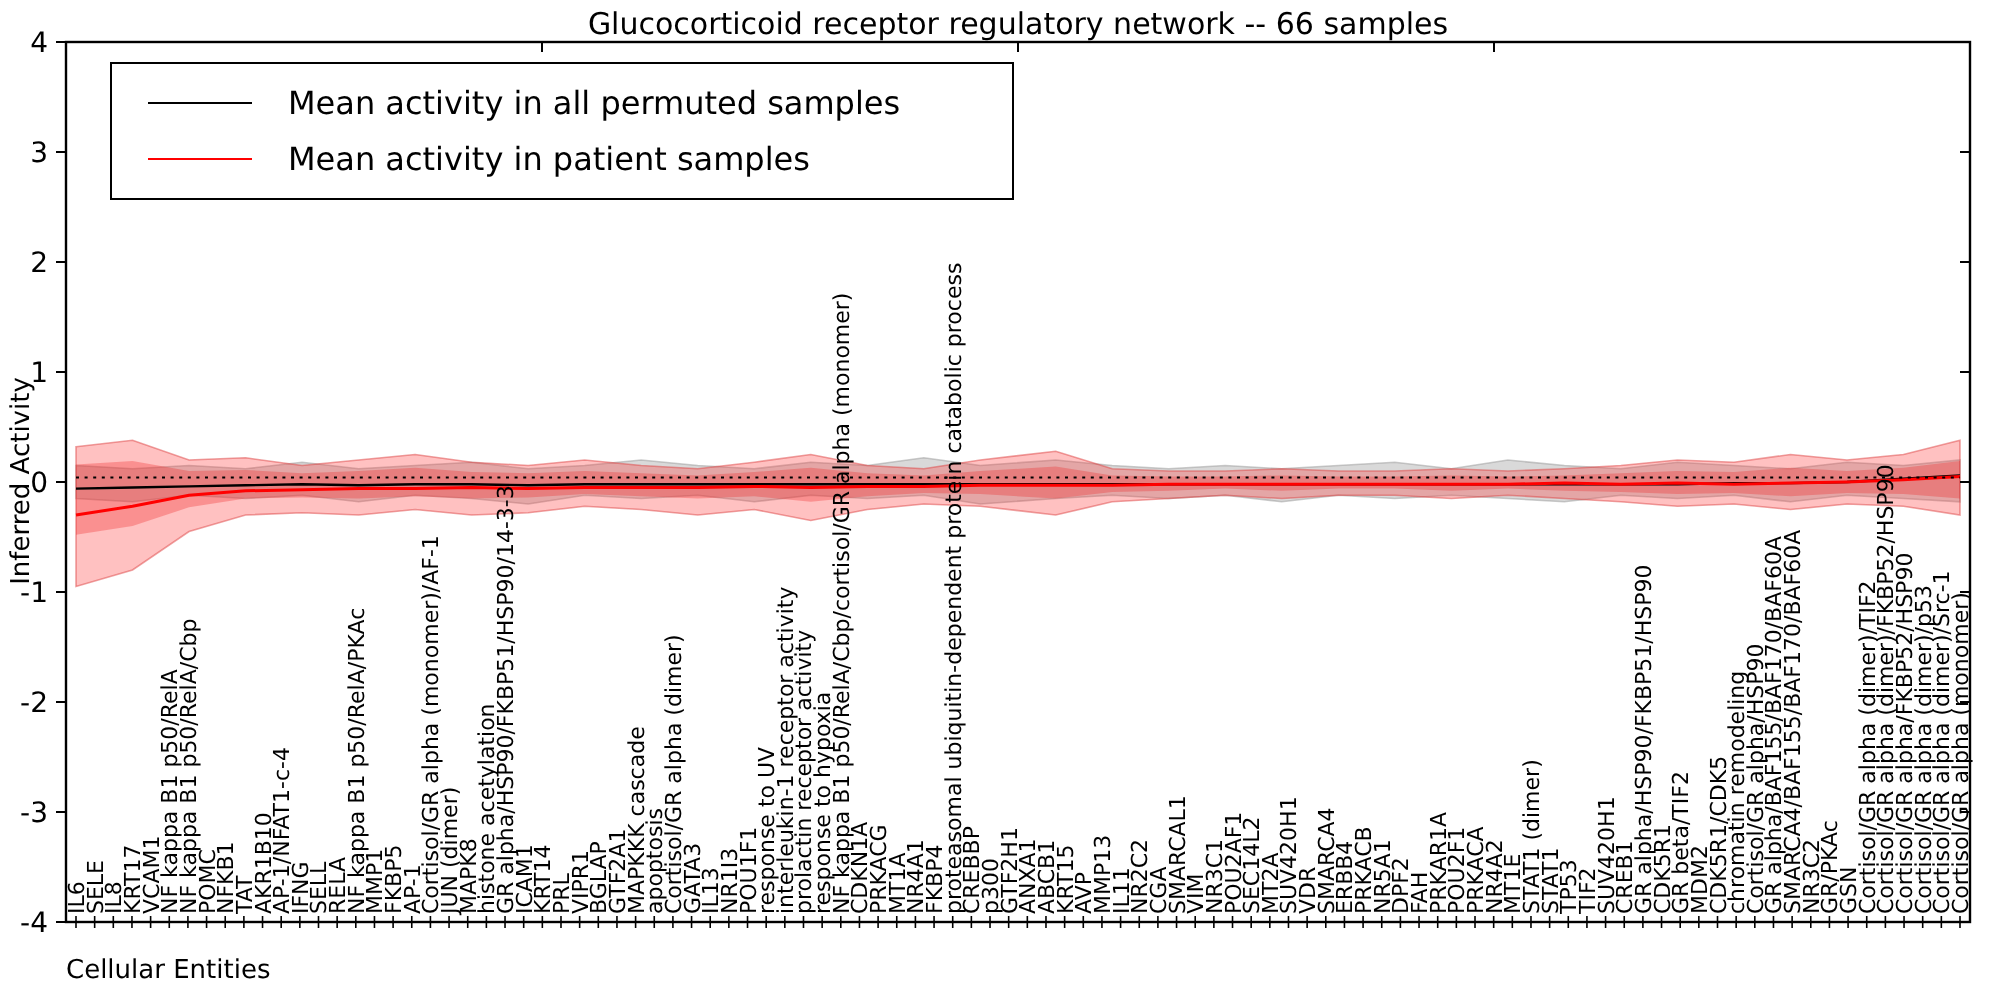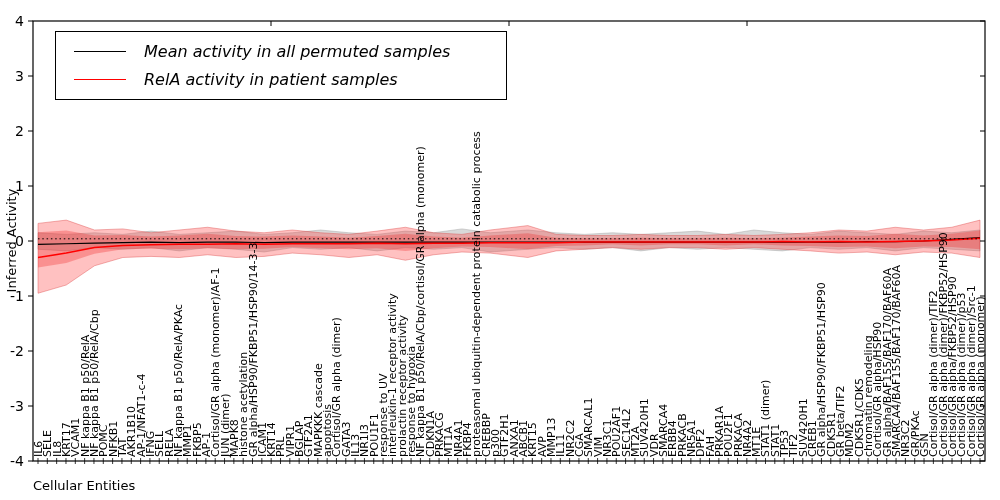--- a/index.html
+++ b/index.html
@@ -19,30 +19,30 @@
   #x-axis-label{
     position:absolute;left:33px;top:478px;width:952px;
     font-size:13px;
   }
   #plot-svg{position:absolute;left:0;top:0;}
   #legend{
     position:absolute;left:55px;top:31px;width:452px;height:69px;
     background:#ffffff;border:1px solid #000;box-sizing:border-box;
     display:flex;flex-direction:column;justify-content:space-around;
     padding:6px 0;
-    font-style:italic;
   }
   .legend-row{display:flex;align-items:center;height:24px;}
   .legend-line{width:52px;height:0;border-top:1.6px solid #000;margin:0 18px 0 18px;flex:0 0 auto;}
   .legend-text{font-size:16px;white-space:nowrap;}
 </style>
 </head>
 <body>
 
 <div id="figure">
+  <div id="chart-title">Glucocorticoid receptor regulatory network -- 66 samples</div>
   <div id="y-axis-label">Inferred Activity</div>
   <svg id="plot-svg" width="1000" height="500">
       <polygon points="38,232.75 66.25999999999999,234.4 94.52,232.75 122.78,234.4 151.04,231.1 179.29999999999998,234.4 207.56,232.75 235.82,231.1 264.08,234.4 292.34000000000003,232.75 320.59999999999997,230 348.86,232.75 377.12,234.4 405.38,231.1 433.64,232.75 461.90000000000003,228.89999999999998 490.15999999999997,232.75 527.84,230 556.1,232.75 584.36,234.4 612.62,232.75 640.88,234.4 669.14,232.75 697.4,231.1 725.66,234.4 753.92,230 782.1800000000001,232.75 810.4399999999999,234.4 838.6999999999999,231.1 866.96,232.75 895.22,234.4 923.4799999999999,231.1 951.74,232.75 980,230 980,250.89999999999998 951.74,249.25000000000003 923.4799999999999,247.6 895.22,250.89999999999998 866.96,247.6 838.6999999999999,249.25000000000003 810.4399999999999,247.6 782.1800000000001,250.89999999999998 753.92,249.25000000000003 725.66,247.6 697.4,249.25000000000003 669.14,247.6 640.88,250.89999999999998 612.62,247.6 584.36,249.25000000000003 556.1,247.6 527.84,249.25000000000003 490.15999999999997,252 461.90000000000003,247.6 433.64,249.25000000000003 405.38,247.6 377.12,250.89999999999998 348.86,247.6 320.59999999999997,249.25000000000003 292.34000000000003,247.6 264.08,252 235.82,249.25000000000003 207.56,247.6 179.29999999999998,250.89999999999998 151.04,247.6 122.78,249.25000000000003 94.52,247.6 66.25999999999999,250.89999999999998 38,249.25000000000003" fill="#aaaaaa" fill-opacity="0.45" stroke="#999999" stroke-width="0.8" stroke-opacity="0.5"></polygon>
       <polygon points="38,223.4 66.25999999999999,220.1 94.52,230 122.78,228.89999999999998 151.04,232.75 179.29999999999998,230 207.56,227.25 235.82,231.1 264.08,232.75 292.34000000000003,230 320.59999999999997,232.75 348.86,234.4 377.12,231.1 405.38,227.25 433.64,232.75 461.90000000000003,234.4 490.15999999999997,230 527.84,225.6 556.1,234.4 584.36,235.5 612.62,235.5 640.88,234.4 669.14,235.5 697.4,235.5 725.66,234.4 753.92,235.5 782.1800000000001,234.4 810.4399999999999,232.75 838.6999999999999,230 866.96,231.1 895.22,227.25 923.4799999999999,230 951.74,227.25 980,220.1 980,257.5 951.74,253.1 923.4799999999999,252 895.22,254.75 866.96,252 838.6999999999999,253.1 810.4399999999999,250.89999999999998 782.1800000000001,249.25000000000003 753.92,247.6 725.66,249.25000000000003 697.4,247.6 669.14,247.6 640.88,249.25000000000003 612.62,247.6 584.36,249.25000000000003 556.1,250.89999999999998 527.84,257.5 490.15999999999997,253.1 461.90000000000003,252 433.64,254.75 405.38,260.25 377.12,254.75 348.86,257.5 320.59999999999997,254.75 292.34000000000003,253.1 264.08,256.4 235.82,257.5 207.56,254.75 179.29999999999998,257.5 151.04,256.4 122.78,257.5 94.52,265.75 66.25999999999999,285 38,293.25" fill="#ff3333" fill-opacity="0.3" stroke="#dd4444" stroke-width="0.8" stroke-opacity="0.5"></polygon>
       <polygon points="38,232.2 66.25999999999999,230.55 94.52,235.5 122.78,234.95000000000002 151.04,236.6 179.29999999999998,235.5 207.56,233.85 235.82,236.05 264.08,236.6 292.34000000000003,235.5 320.59999999999997,236.6 348.86,237.7 377.12,236.05 405.38,233.85 433.64,236.6 461.90000000000003,237.7 490.15999999999997,235.5 527.84,233.29999999999998 556.1,237.7 584.36,238.25 612.62,238.25 640.88,237.7 669.14,238.25 697.4,238.25 725.66,237.7 753.92,238.25 782.1800000000001,237.7 810.4399999999999,236.6 838.6999999999999,235.5 866.96,236.05 895.22,233.85 923.4799999999999,235.5 951.74,233.85 980,230.55 980,249.25000000000003 951.74,247.05 923.4799999999999,246.49999999999997 895.22,248.15 866.96,246.49999999999997 838.6999999999999,247.05 810.4399999999999,245.95 782.1800000000001,245.4 753.92,244.29999999999998 725.66,245.4 697.4,244.29999999999998 669.14,244.29999999999998 640.88,245.4 612.62,244.29999999999998 584.36,245.4 556.1,245.95 527.84,249.25000000000003 490.15999999999997,247.05 461.90000000000003,246.49999999999997 433.64,248.15 405.38,250.89999999999998 377.12,248.15 348.86,249.25000000000003 320.59999999999997,248.15 292.34000000000003,247.05 264.08,248.7 235.82,249.25000000000003 207.56,248.15 179.29999999999998,249.25000000000003 151.04,248.7 122.78,249.25000000000003 94.52,253.65000000000003 66.25999999999999,263 38,267.40000000000003" fill="#ee2222" fill-opacity="0.3" stroke="none" stroke-width="0.8" stroke-opacity="0.5"></polygon>
       <polyline points="38,244.29999999999998 66.25999999999999,243.75 94.52,243.2 122.78,242.65 151.04,242.09999999999997 179.29999999999998,242.65 207.56,242.09999999999997 235.82,242.09999999999997 264.08,242.65 292.34000000000003,242.09999999999997 320.59999999999997,242.09999999999997 348.86,242.09999999999997 377.12,242.09999999999997 405.38,242.09999999999997 433.64,242.09999999999997 461.90000000000003,242.09999999999997 490.15999999999997,242.09999999999997 527.84,242.09999999999997 556.1,242.09999999999997 584.36,242.09999999999997 612.62,242.09999999999997 640.88,242.09999999999997 669.14,242.09999999999997 697.4,242.09999999999997 725.66,242.09999999999997 753.92,242.09999999999997 782.1800000000001,242.09999999999997 810.4399999999999,242.09999999999997 838.6999999999999,242.09999999999997 866.96,241.54999999999998 895.22,241.54999999999998 923.4799999999999,241 951.74,239.35000000000002 980,237.7" fill="none" stroke="#000000" stroke-width="1.2"></polyline>
       <polyline points="38,257.5 66.25999999999999,253.1 94.52,247.6 122.78,245.4 151.04,244.85000000000002 179.29999999999998,244.29999999999998 207.56,244.29999999999998 235.82,243.75 264.08,244.29999999999998 292.34000000000003,243.75 320.59999999999997,243.75 348.86,243.75 377.12,243.2 405.38,243.75 433.64,243.2 461.90000000000003,243.2 490.15999999999997,242.65 527.84,242.65 556.1,242.65 584.36,242.09999999999997 612.62,242.09999999999997 640.88,242.09999999999997 669.14,242.09999999999997 697.4,242.09999999999997 725.66,242.09999999999997 753.92,242.09999999999997 782.1800000000001,241.54999999999998 810.4399999999999,242.09999999999997 838.6999999999999,241.54999999999998 866.96,242.09999999999997 895.22,241.54999999999998 923.4799999999999,241 951.74,239.9 980,238.25" fill="none" stroke="#ff0000" stroke-width="1.5"></polyline>
       <polyline points="38,238.8 980,238.8" fill="none" stroke="#000000" stroke-width="1" stroke-dasharray="1.5 2.8"></polyline>
       <line x1="38" y1="461" x2="38" y2="464" stroke="#000" stroke-width="0.8"></line>
       <line x1="38" y1="458" x2="38" y2="461" stroke="#000" stroke-width="0.8"></line>
@@ -385,16 +385,16 @@
       <rect x="33" y="21" width="952" height="440" fill="none" stroke="#000" stroke-width="1.2"></rect>
     </svg>
   <div id="x-axis-label">Cellular Entities</div>
   <div id="legend">
     <div class="legend-row">
       <span class="legend-line" style="border-top-color: rgb(0, 0, 0);"></span>
       <span class="legend-text">Mean activity in all permuted samples</span>
     </div>
     <div class="legend-row">
       <span class="legend-line" style="border-top-color: rgb(255, 0, 0);"></span>
-      <span class="legend-text">RelA activity in patient samples</span>
+      <span class="legend-text">Mean activity in patient samples</span>
     </div>
   </div>
 </div>
 
 </body></html>

